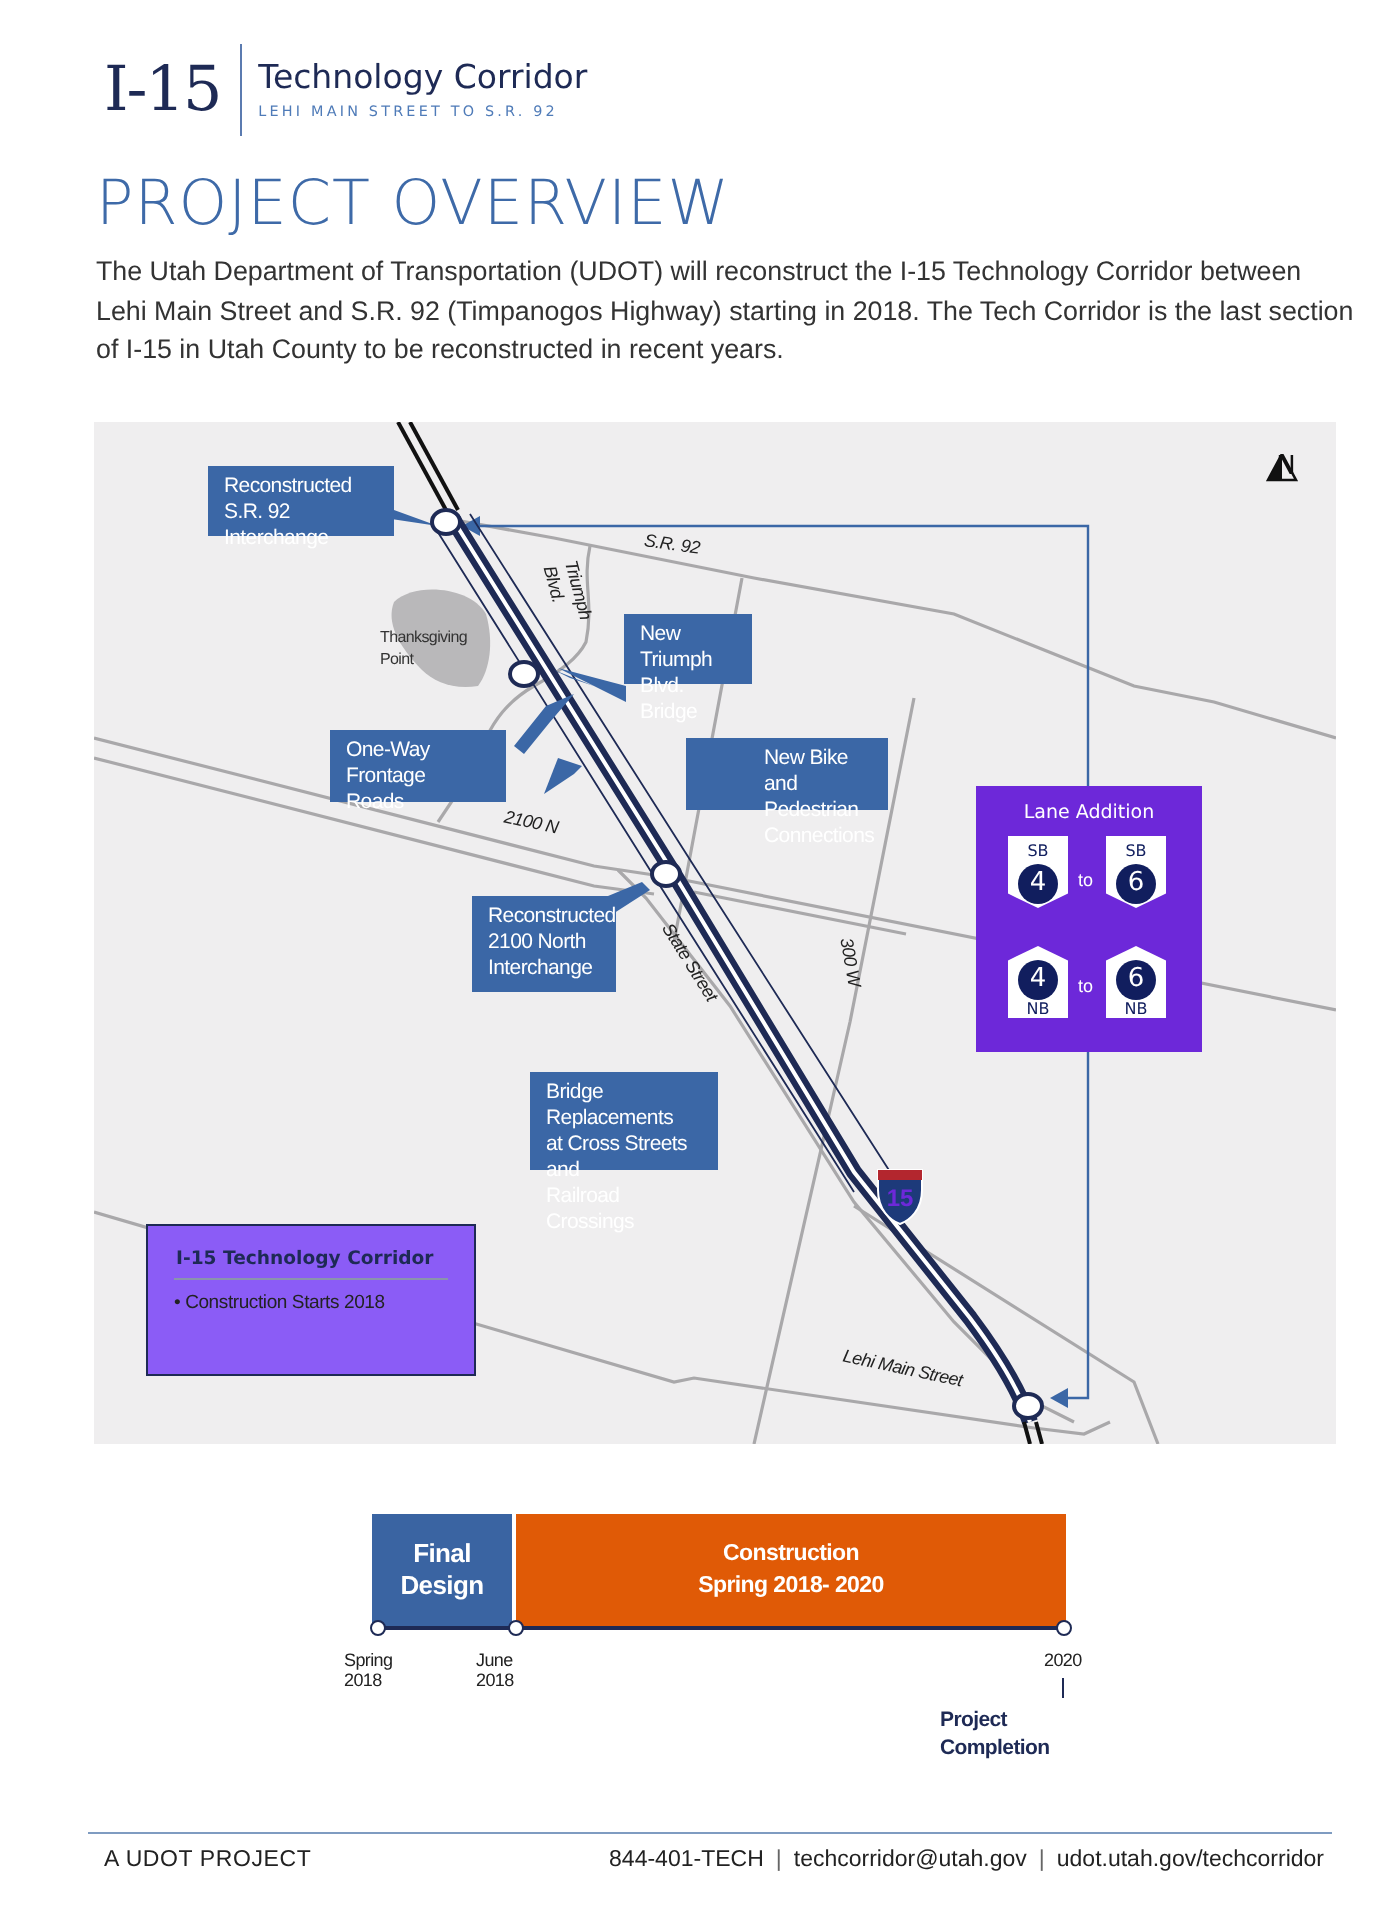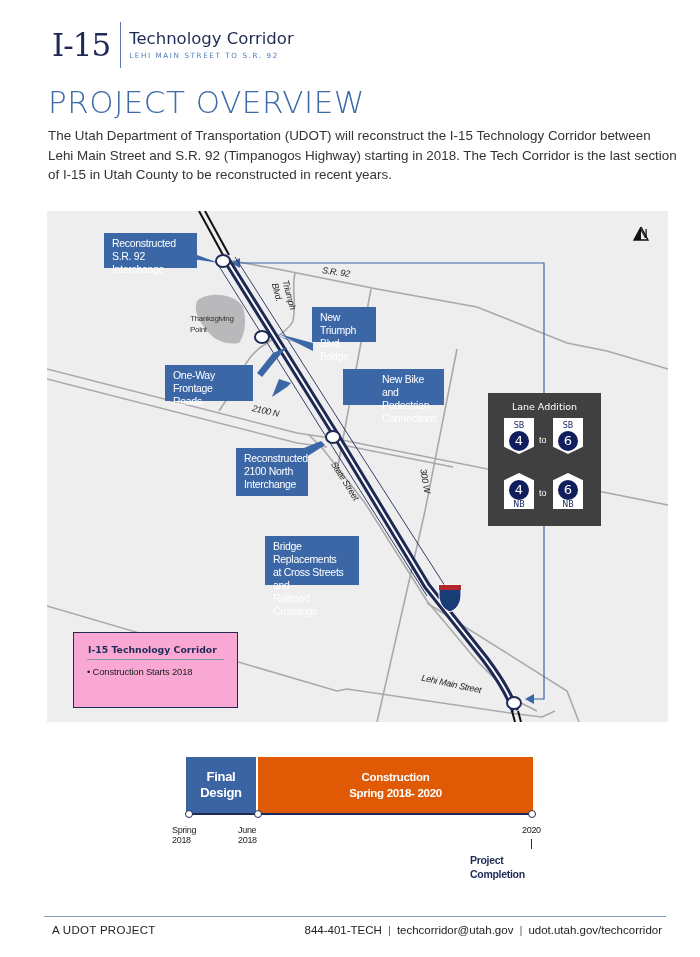--- a/index.html
+++ b/index.html
@@ -19,30 +19,30 @@
   
   .map { position: absolute; left: 47px; top: 211px; width: 621px; height: 511px; background: #efeeef; overflow: hidden; }
   .map svg { position: absolute; left: 0; top: 0; }
   .callout { position: absolute; background: #3b67a6; color: #fff; font-family: "Liberation Sans", sans-serif; font-stretch: condensed; font-size: 10.5px; line-height: 13px; padding: 4px 8px; box-sizing: border-box; letter-spacing: -0.3px; }
   .road-label { position: absolute; font-family: "Liberation Sans", sans-serif; font-size: 9px; color: #222; font-style: italic; white-space: nowrap; letter-spacing: -0.3px; }
   .place-label { position: absolute; font-family: "Liberation Sans", sans-serif; font-size: 8px; color: #333; line-height: 11px; letter-spacing: -0.3px; }
 
   .north { position: absolute; left: 586px; top: 16px; width: 20px; text-align: center; }
   .north-letter { font-family: "DejaVu Sans", sans-serif; font-size: 13px; color: #111; display: block; margin-top: -1px; }
 
-  .lane { position: absolute; left: 441px; top: 182px; width: 113px; height: 133px; background: #404040; color: #fff; }
+  .lane { position: absolute; left: 441px; top: 182px; width: 113px; height: 133px; background: #6d28d9; color: #fff; }
   .lane-title { text-align: center; font-family: "DejaVu Sans", sans-serif; font-size: 9.5px; margin-top: 8px; }
   .shield { position: absolute; width: 30px; height: 36px; background: #fff; color: #111e5e; text-align: center; font-family: "DejaVu Sans", sans-serif; }
   .shield.down { clip-path: polygon(0 0,100% 0,100% 80%,50% 100%,0 80%); }
   .shield.up { clip-path: polygon(0 20%,50% 0,100% 20%,100% 100%,0 100%); }
   .shield .dir { font-size: 8px; display: block; line-height: 9px; }
   .shield .num { display: inline-block; width: 20px; height: 20px; border-radius: 50%; background: #111e5e; color: #fff; font-size: 13px; line-height: 20px; }
   .lane-to { position: absolute; font-family: "Liberation Sans", sans-serif; font-size: 9px; color: #fff; }
 
-  .legend { position: absolute; left: 26px; top: 421px; width: 165px; height: 76px; background: #f9a8d4; border: 1.5px solid #1e2a55; box-sizing: border-box; }
+  .legend { position: absolute; left: 26px; top: 401px; width: 165px; height: 76px; background: #8b5cf6; border: 1.5px solid #1e2a55; box-sizing: border-box; }
   .legend-title { font-family: "DejaVu Sans", sans-serif; font-size: 9.3px; font-weight: bold; color: #1e2a55; margin: 11px 0 0 14px; }
   .legend-rule { height: 1px; background: #8a94ad; margin: 4px 13px 0 13px; }
   .legend-item { font-family: "Liberation Sans", sans-serif; font-size: 9.5px; color: #222; margin: 6px 0 0 13px; letter-spacing: -0.2px; }
 
   
   .tl { position: absolute; left: 0; top: 0; }
   .tl-design { position: absolute; left: 186px; top: 757px; width: 70px; height: 56px; background: #3a64a2; color: #fff; text-align: center; font-family: "Liberation Sans", sans-serif; font-weight: bold; font-size: 13px; line-height: 16px; display: flex; align-items: center; justify-content: center; letter-spacing: -0.3px; }
   .tl-constr { position: absolute; left: 258px; top: 757px; width: 275px; height: 56px; background: #e05a06; color: #fff; text-align: center; font-family: "Liberation Sans", sans-serif; font-weight: bold; font-size: 11.5px; line-height: 16px; display: flex; align-items: center; justify-content: center; letter-spacing: -0.3px; }
   .tl-line { position: absolute; left: 188px; top: 813px; width: 344px; height: 1.5px; background: #1e2a55; }
   .tl-dot { position: absolute; width: 6px; height: 6px; border: 1.3px solid #1e2a55; background: #fff; border-radius: 50%; top: 810px; }
@@ -139,21 +139,21 @@
       <ellipse cx="286" cy="226" rx="7" ry="6"></ellipse>
       <ellipse cx="467" cy="492" rx="7" ry="6"></ellipse>
     </g>
 
     <g transform="translate(392,370)">
       <path d="M0 4 L22 4 L22 14 C22 24 16 29 11 31 C6 29 0 24 0 14 Z" fill="#1d3a7a" stroke="#fff" stroke-width="1"></path>
       <path d="M0 4 L22 4 L22 9 L0 9 Z" fill="#b3262e"></path>
     </g>
   </svg>
 
-  <span style="position:absolute;left:392px;top:381px;width:22px;text-align:center;color:#0c4a6e;font-family:'Liberation Sans',sans-serif;font-weight:bold;font-size:12px;">15</span>
+  <span style="position:absolute;left:392px;top:381px;width:22px;text-align:center;color:#6d28d9;font-family:'Liberation Sans',sans-serif;font-weight:bold;font-size:12px;">15</span>
 
   <div class="north">
     <svg width="16" height="14" viewBox="0 0 16 14">
       <polygon points="8,0 15,13 1,13" fill="none" stroke="#111" stroke-width="1.3"></polygon>
       <polygon points="8,0 8,13 1,13" fill="#111"></polygon>
     </svg>
     <span class="north-letter">N</span>
   </div>
 
   <span class="road-label" style="left:275px;top:56px;transform:rotate(8deg);">S.R. 92</span>

